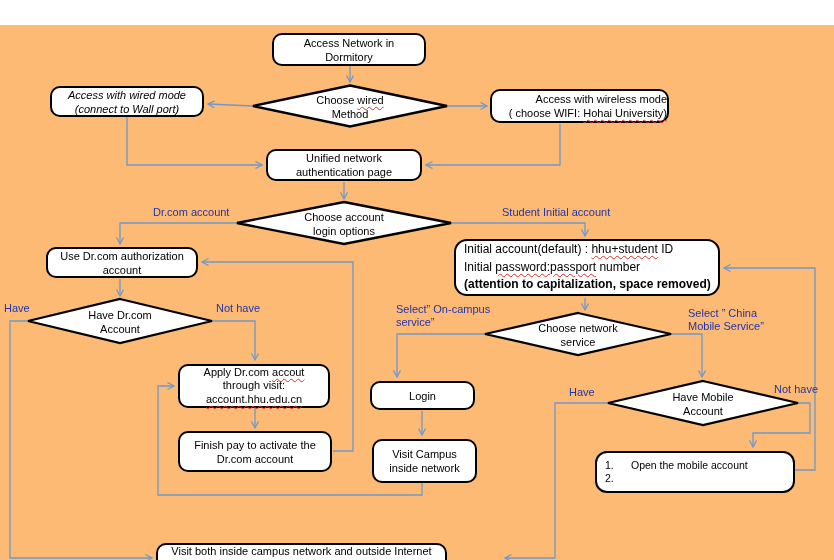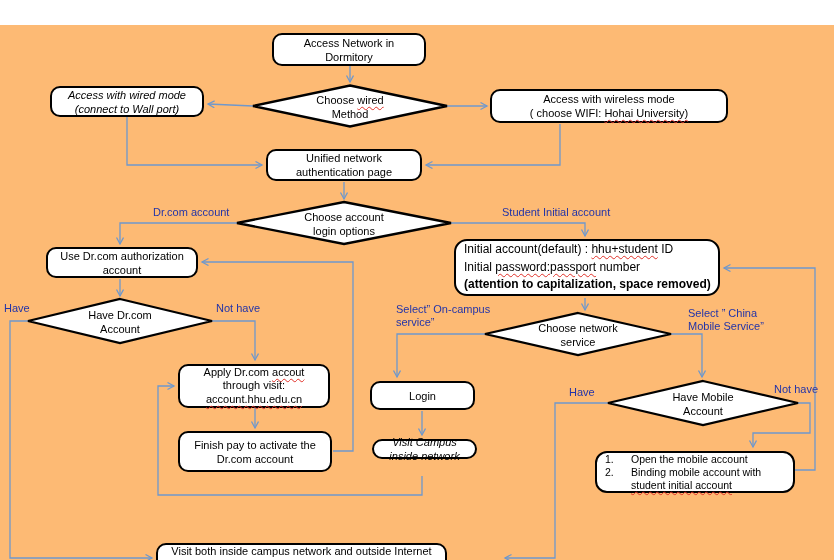--- a/index.html
+++ b/index.html
@@ -76,21 +76,21 @@
   <div class="node" style="left:272px;top:8px;width:154px;height:33px;">
     <span>Access Network in</span>
     <span>Dormitory</span>
   </div>
 
   <div class="node" style="left:50px;top:61px;width:154px;height:31px;font-style:italic;">
     <span>Access with wired mode</span>
     <span>(connect to Wall port)</span>
   </div>
 
-  <div class="node" style="left:490px;top:64px;width:238px;height:34px;">
+  <div class="node" style="left:490px;top:64px;width:179px;height:34px;align-items:flex-end;">
     <span>Access with wireless mode</span>
     <span><span>( choose WIFI: </span><span class="sq">Hohai University)</span></span>
   </div>
 
   <div class="node" style="left:266px;top:124px;width:156px;height:32px;">
     <span>Unified network</span>
     <span>authentication page</span>
   </div>
 
   <div class="node" style="left:46px;top:222px;width:152px;height:31px;">
@@ -112,33 +112,32 @@
 
   <div class="node" style="left:178px;top:406px;width:154px;height:41px;">
     <span>Finish pay to activate the</span>
     <span>Dr.com account</span>
   </div>
 
   <div class="node" style="left:370px;top:356px;width:105px;height:29px;">
     <span>Login</span>
   </div>
 
-  <div class="node" style="left:372px;top:414px;width:105px;height:20px;font-style:italic;">
+  <div class="node" style="left:372px;top:414px;width:105px;height:44px;">
     <span>Visit Campus</span>
     <span>inside network</span>
   </div>
 
   <div class="node leftalign" style="left:595px;top:426px;width:200px;height:42px;border-radius:12px;padding:2px 4px;">
     <div class="mrow">
       <span class="mnum">1.</span>
       <span class="mtxt">Open the mobile account</span>
     </div>
     <div class="mrow">
       <span class="mnum">2.</span>
-      <span class="mtxt"><span>Binding mobile account with</span><br><span class="sq">student initial account</span></span>
     </div>
   </div>
 
   <div class="node" style="left:156px;top:518px;width:291px;height:29px;">
     <span>Visit both inside campus network and outside Internet network</span>
   </div>
 
   <div class="dtext" style="left:350px;top:82px;">
     <span>Choose </span><span class="sq">wired</span><br>
     <span>Method</span>

